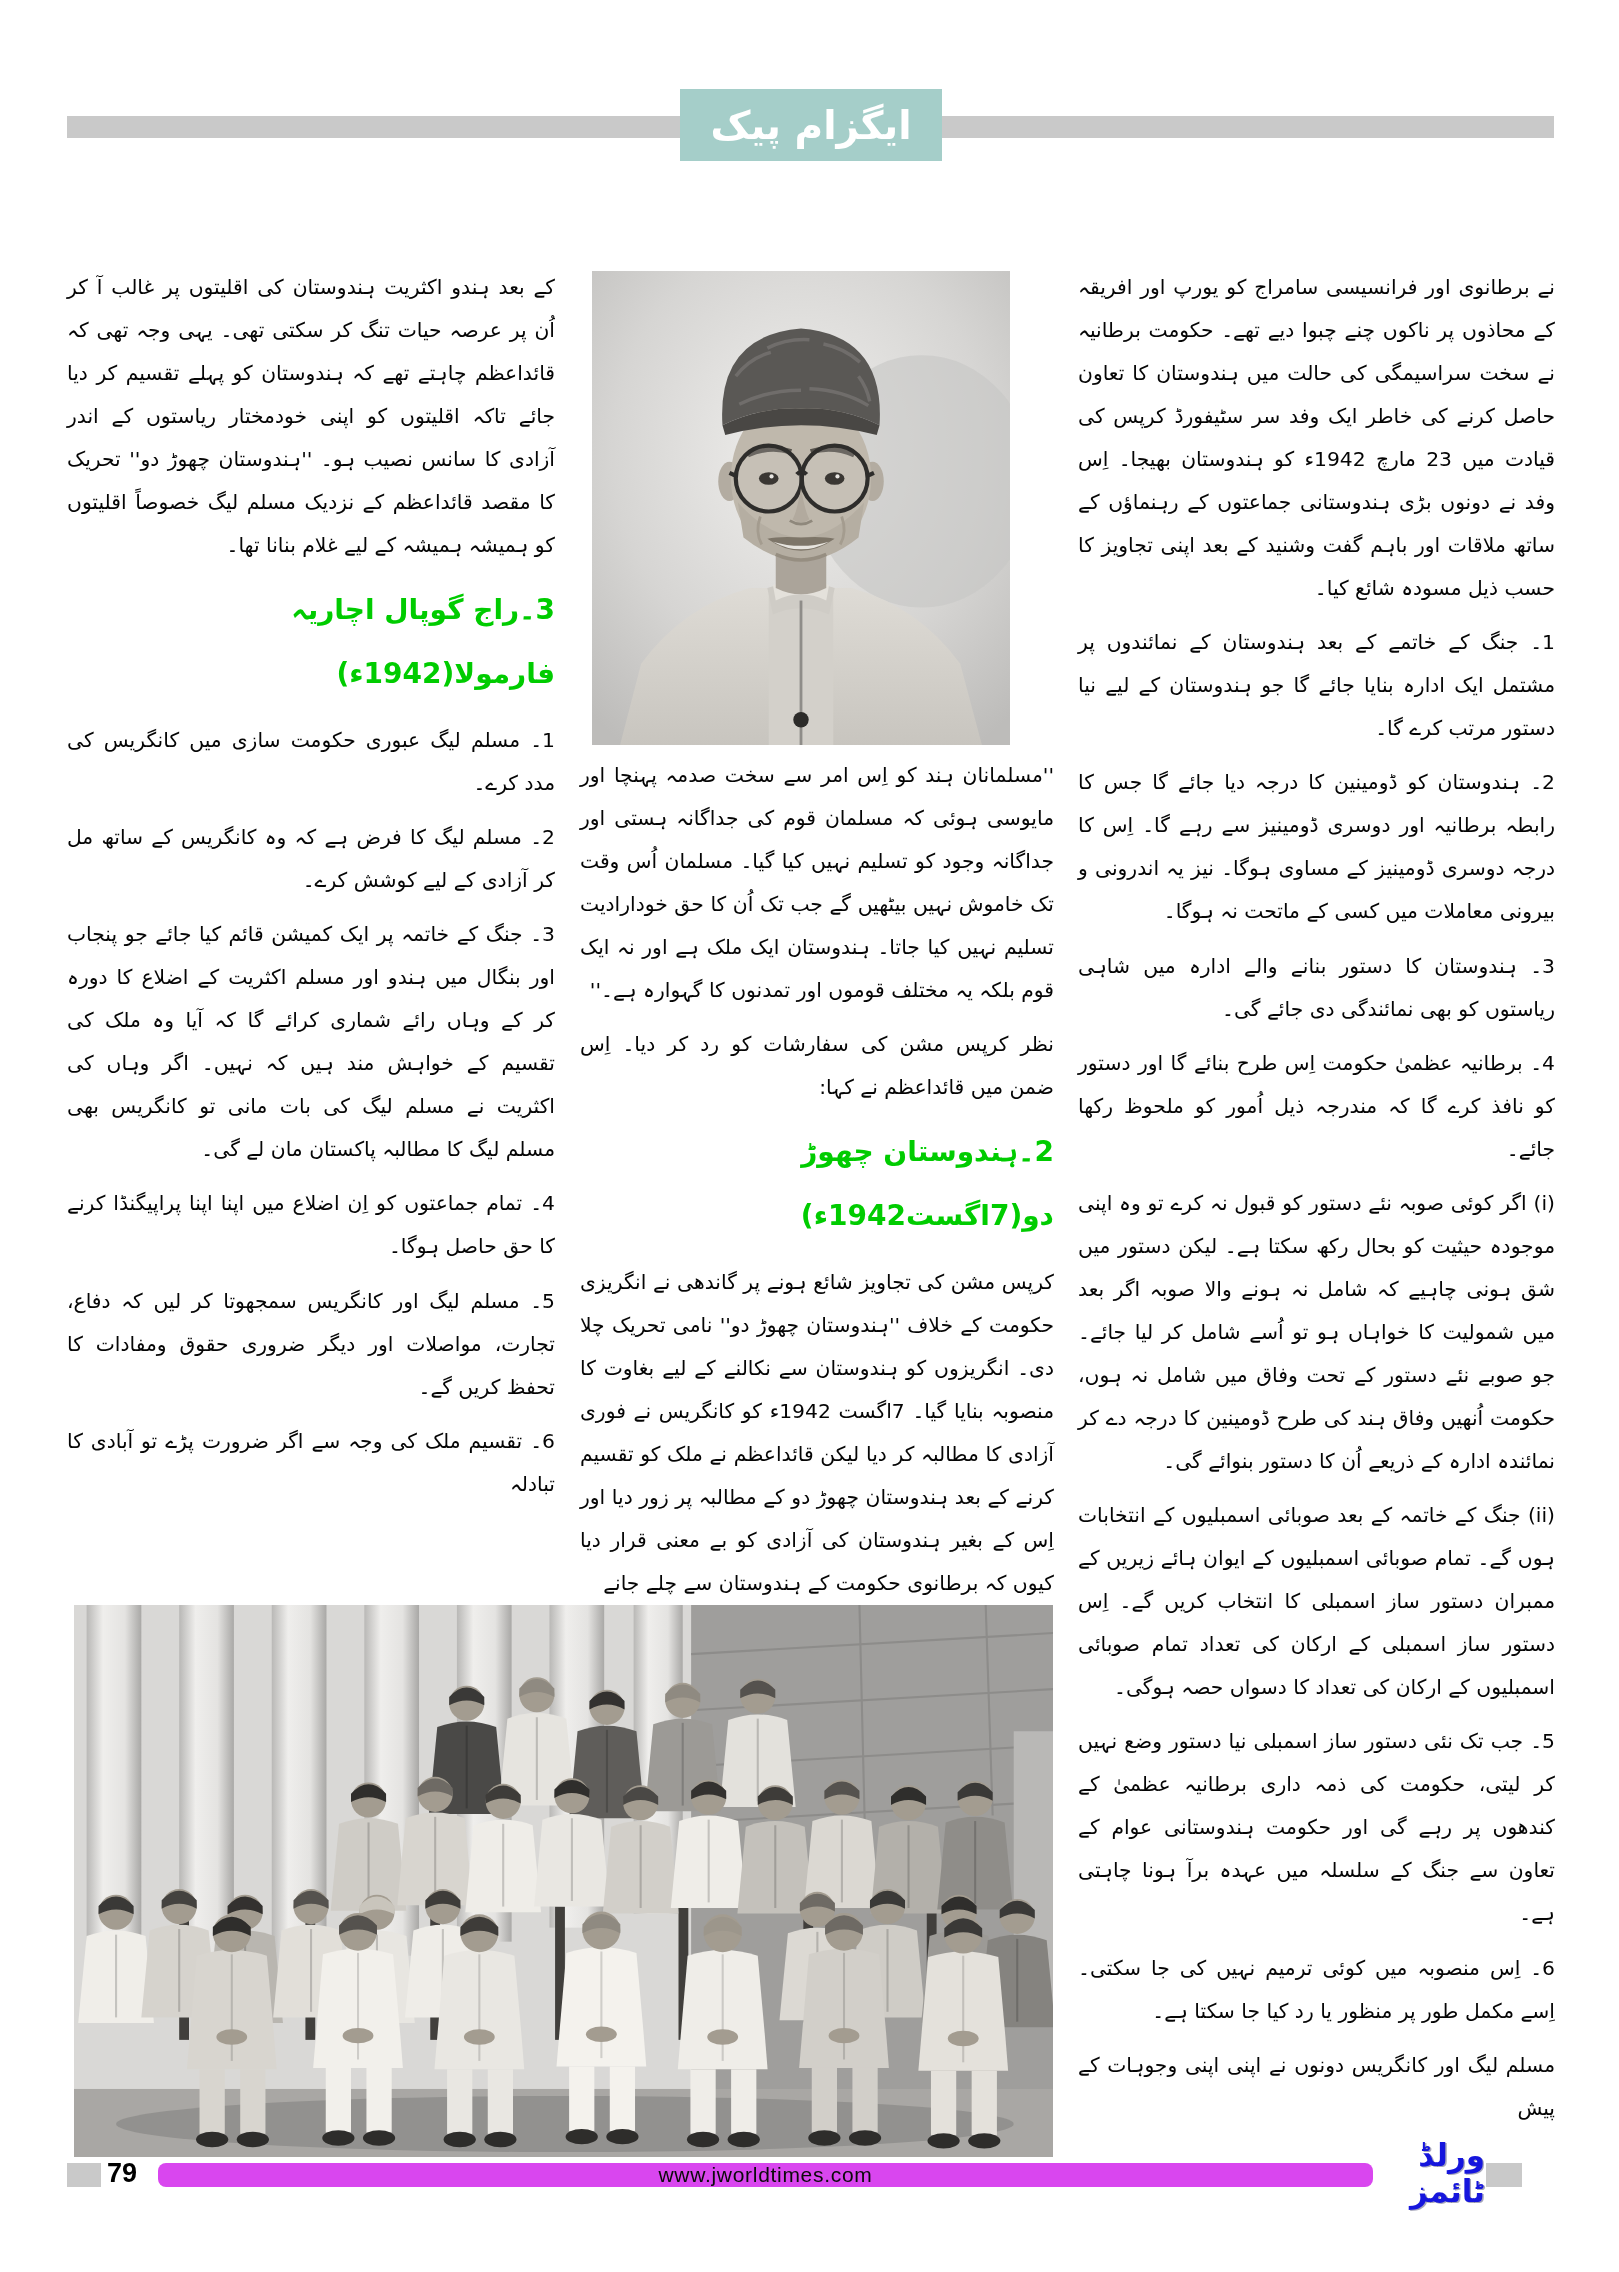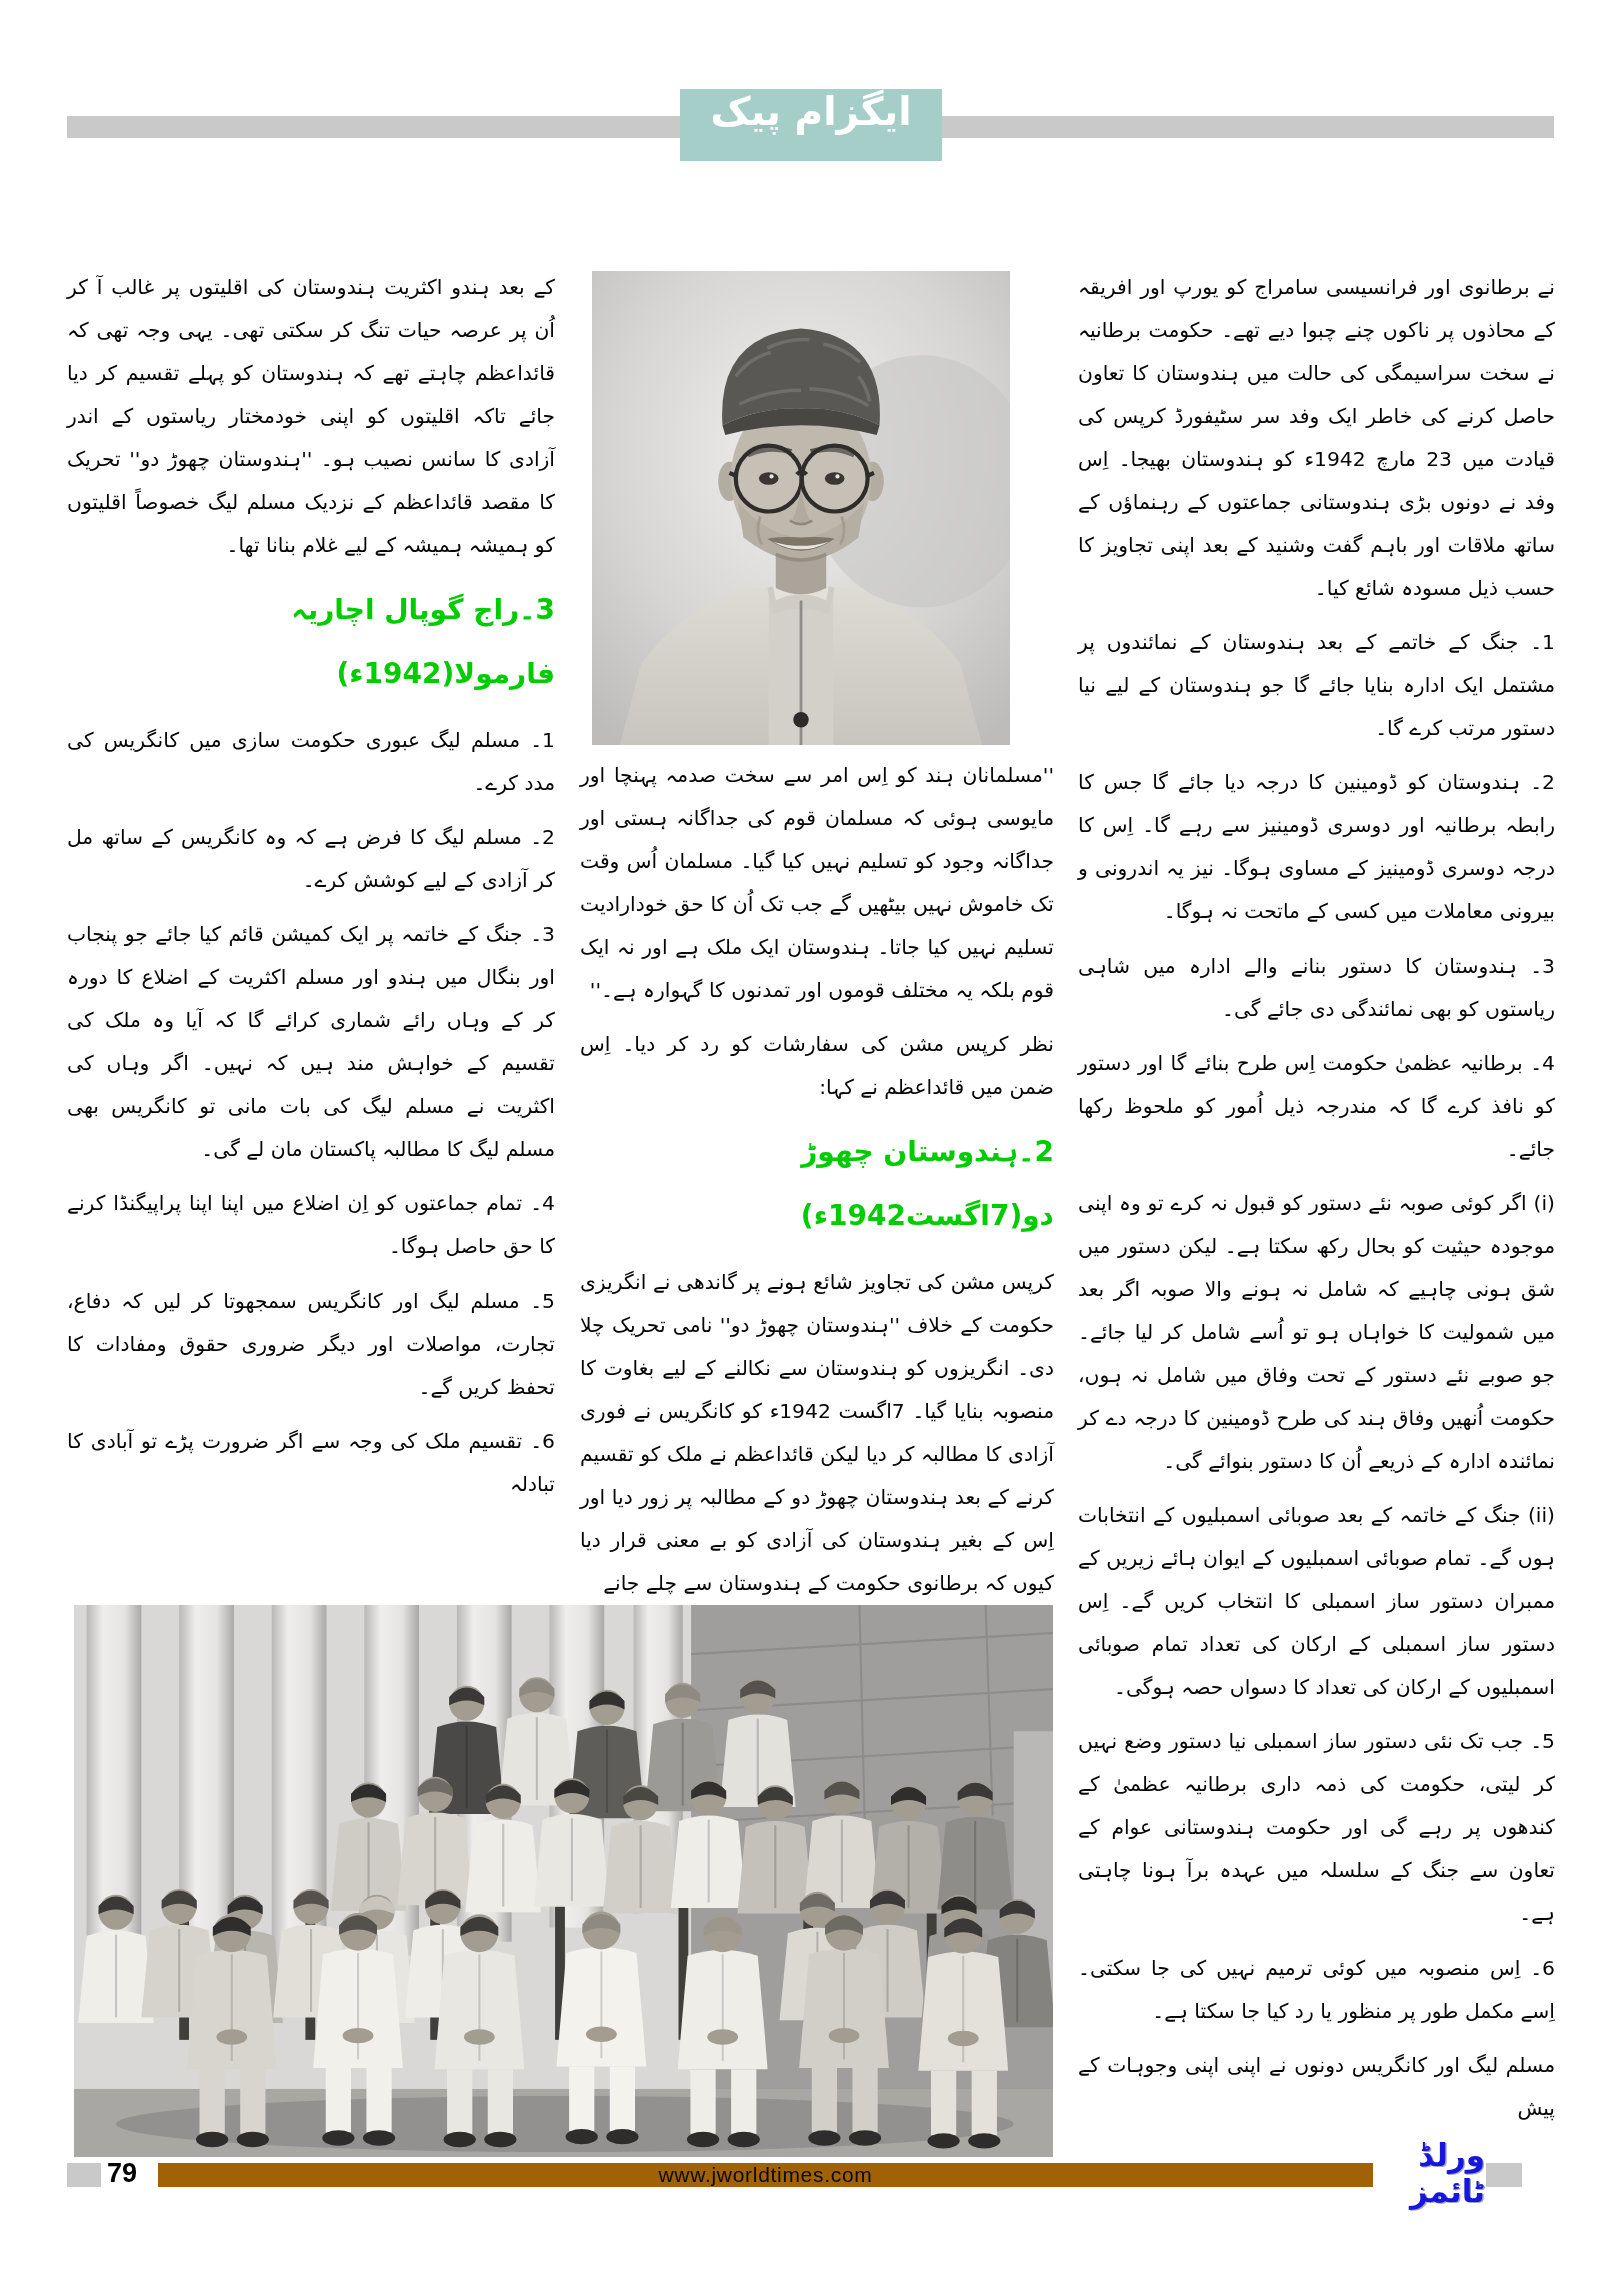--- a/index.html
+++ b/index.html
@@ -4,21 +4,21 @@
 <style>
   html,body{margin:0;padding:0;background:#efefef;}
   .page{
     position:relative;width:1620px;height:2273px;background:#ffffff;
     font-family:"DejaVu Sans",sans-serif;overflow:hidden;color:#000;
   }
   
   .top-rule{position:absolute;left:67px;top:116px;width:1487px;height:22px;background:#c9c9c9;}
   .exam-badge{
     position:absolute;left:680px;top:89px;width:262px;height:72px;background:#a5cec9;
-    display:flex;justify-content:center;
+    display:flex;align-items:center;justify-content:center;
     color:#ffffff;font-weight:bold;font-size:39px;direction:rtl;
   }
   
   .ucol{
     position:absolute;direction:rtl;text-align:justify;
     font-size:20.3px;line-height:43px;color:#050505;
   }
   .ucol p{margin:0 0 11.2px 0;}
   .col-right{left:1078px;top:266px;width:477px;height:1879px;}
   .col-left{left:67px;top:266px;width:488px;height:1332px;}
@@ -28,22 +28,22 @@
     margin:9.8px 0 12.6px 0;text-align:right;
   }
   
   .portrait{position:absolute;left:592px;top:271px;width:418px;height:474px;}
   .groupphoto{position:absolute;left:74px;top:1605px;width:979px;height:552px;}
   .portrait svg,.groupphoto svg{display:block;width:100%;height:100%;}
   
   .f-sq1{position:absolute;left:67px;top:2163px;width:34px;height:24px;background:#c9c9c9;}
   .f-num{position:absolute;left:107px;top:2158px;font-size:27px;font-weight:bold;color:#000;
          font-family:"Liberation Sans",sans-serif;text-align:center;}
-  .f-bar{position:absolute;left:158px;top:2163px;width:1215px;height:24px;background:#a16207;
-         display:flex;align-items:center;justify-content:center;}
+  .f-bar{position:absolute;left:158px;top:2163px;width:1215px;height:24px;background:#d946ef;
+         display:flex;align-items:center;justify-content:center;border-radius:8px;}
   .f-url{font-family:"Liberation Sans",sans-serif;font-size:21px;color:#0a0a0a;letter-spacing:0.7px;}
   .f-brand{
     position:absolute;left:1373px;top:2148px;width:112px;height:49px;
     display:flex;align-items:center;justify-content:center;direction:rtl;
     color:#1616dd;font-weight:bold;font-size:31px;
     text-shadow:1.4px 1.4px 0 rgba(0,0,60,.35);
   }
   .f-sq2{position:absolute;left:1486px;top:2163px;width:36px;height:24px;background:#c9c9c9;}
 </style>
 </head>

